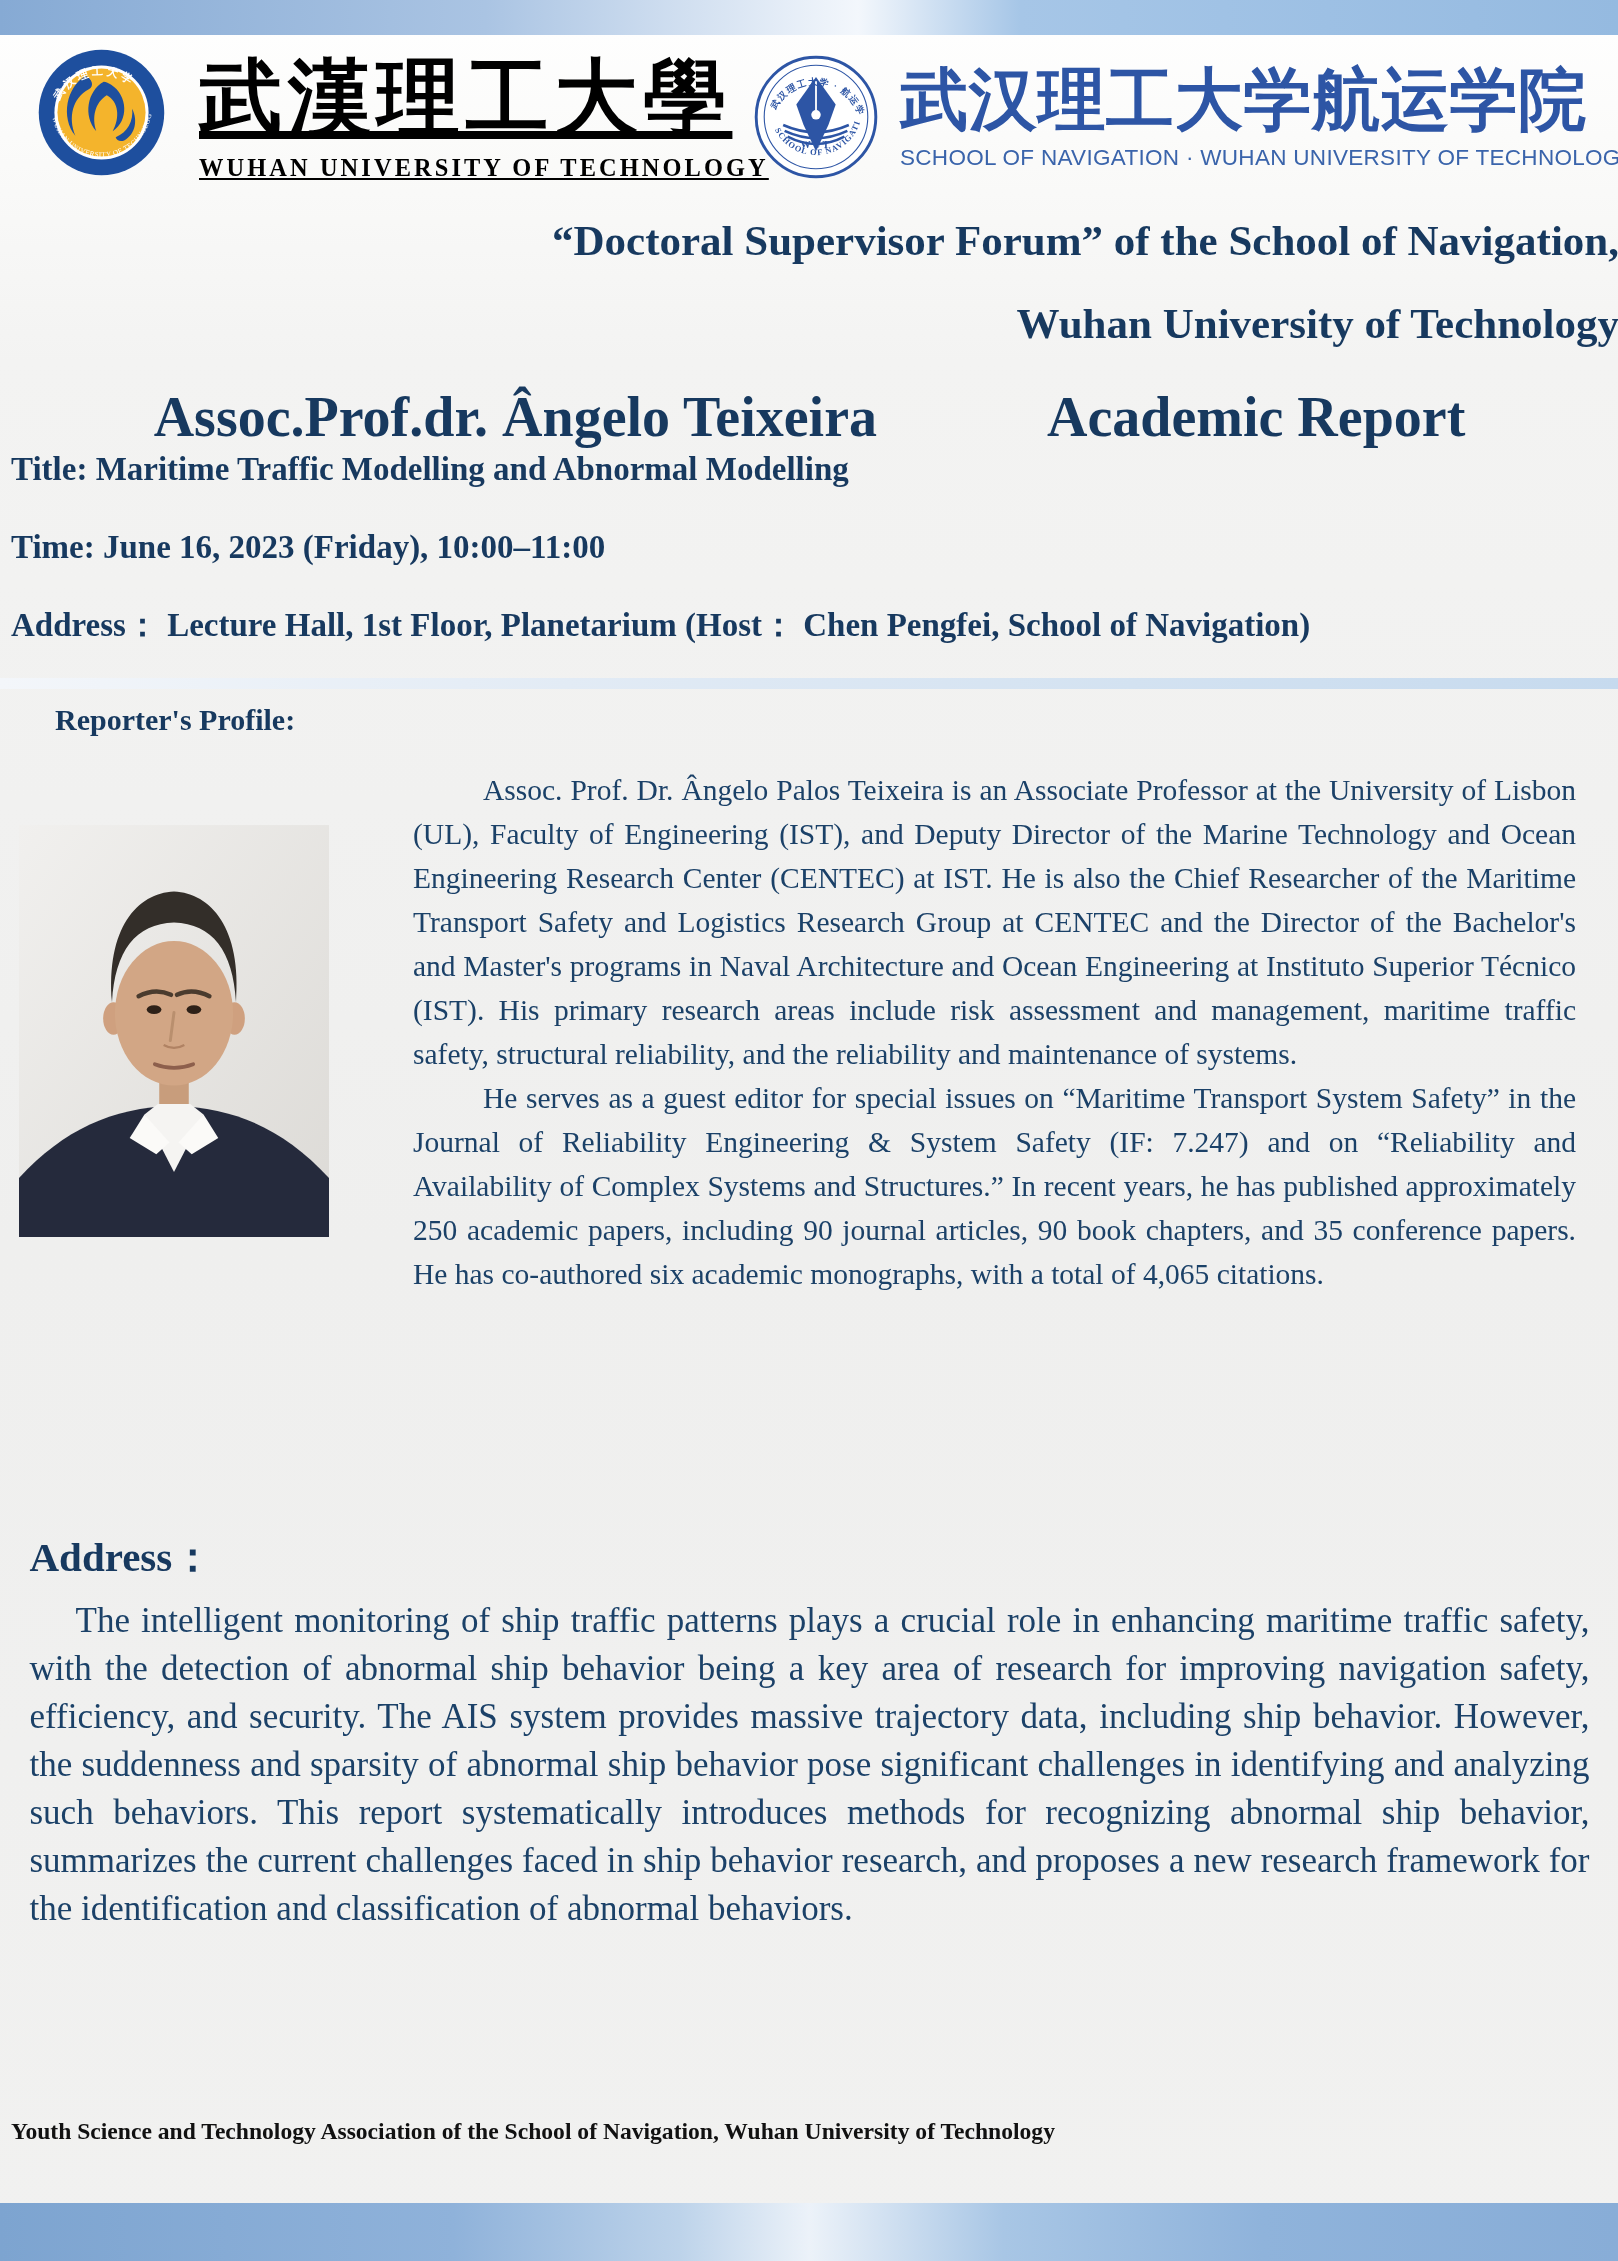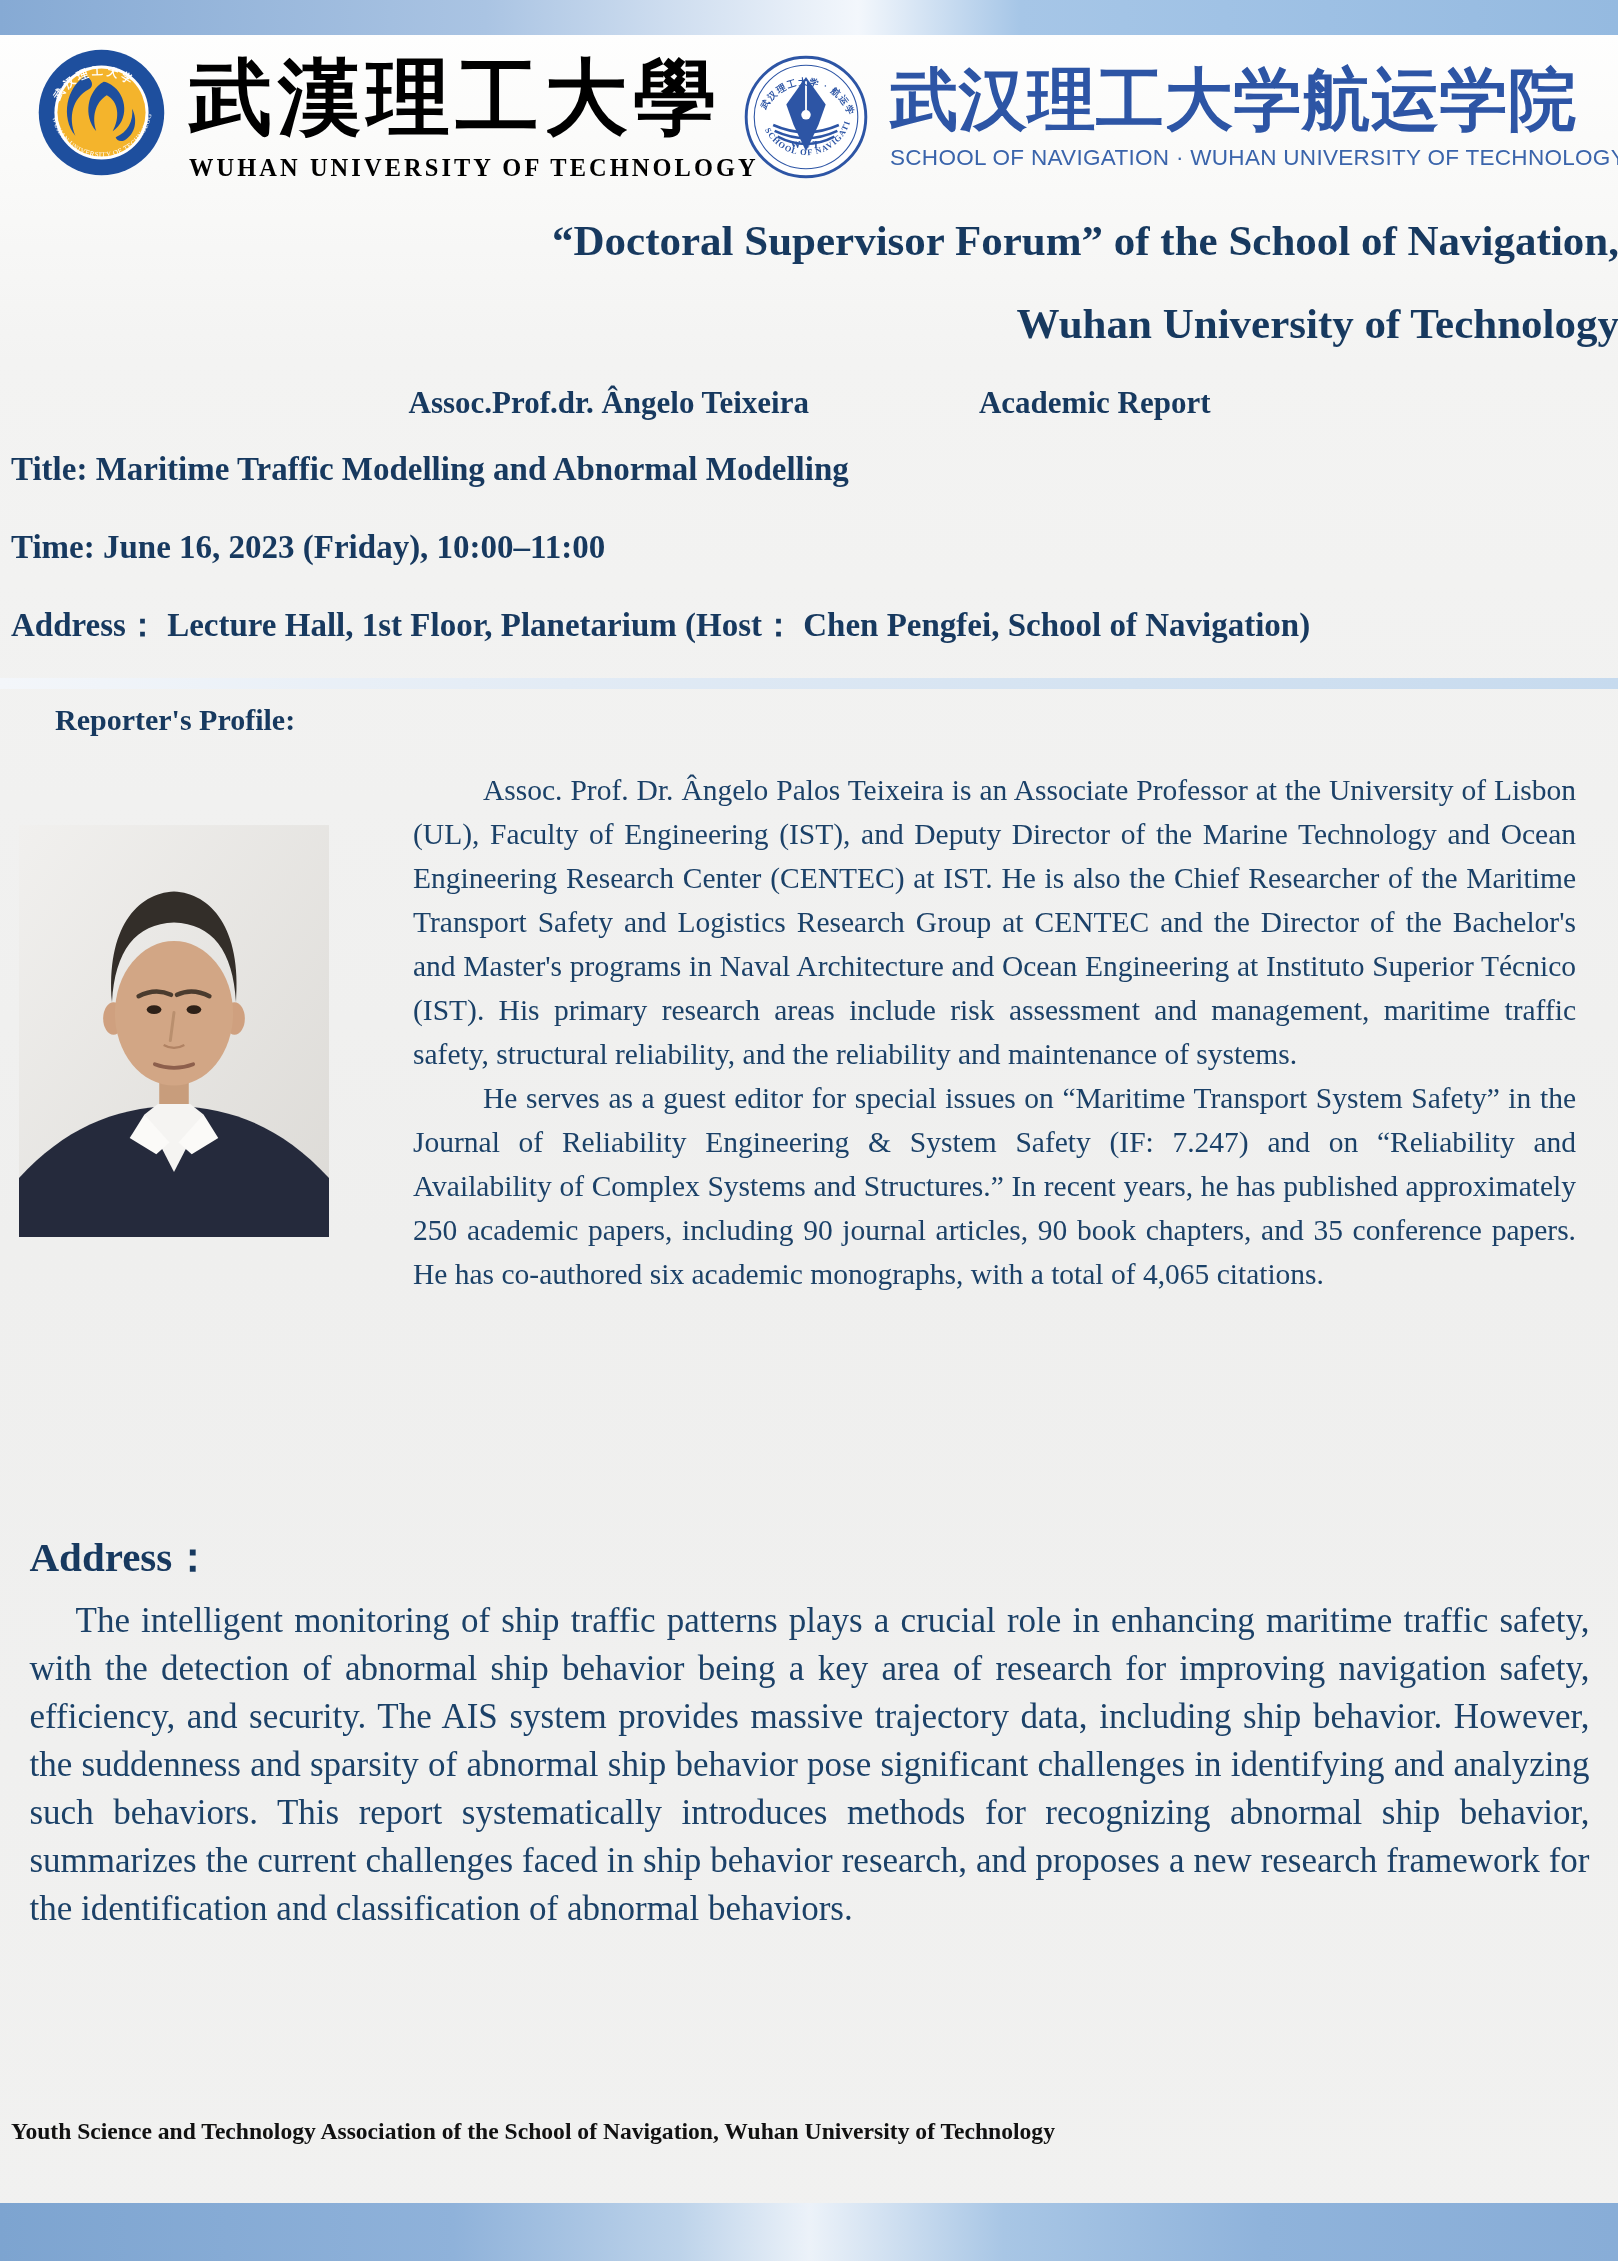--- a/index.html
+++ b/index.html
@@ -15,35 +15,35 @@
   }
 
   .topbar {
     position: absolute; top: 0; left: 0; width: 100%; height: 35px;
     background: linear-gradient(90deg, #86aad4 0%, #aac4e3 30%, #f3f7fc 53%, #a6c6e7 63%, #9dc0e4 82%, #95bae0 100%);
   }
 
   .logos { position: absolute; top: 49px; left: 38px; display: flex; align-items: flex-start; }
   .emblem-wut { width: 127px; height: 127px; }
   .emblem-nav { width: 124px; height: 124px; }
-  .wut-block { margin-left: 24px; margin-top: 1.5px; width: 521px; }
+  .wut-block { margin-left: 34px; margin-top: 1.5px; width: 521px; text-decoration: underline; }
   .wut-cn {
     font-size: 83px; line-height: 95px; font-weight: 700; color: #000;
     letter-spacing: 5.9px; white-space: nowrap; font-family: "Liberation Serif", serif;
   }
   .wut-en { margin-top: 8.9px; font-size: 24.4px; font-weight: 700; letter-spacing: 3.1px; color: #000; white-space: nowrap; }
   .nav-group { margin-left: 34px; display: flex; margin-top: 5.9px; }
   .nav-block { margin-left: 22px; margin-top: 7.4px; font-family: "Liberation Sans", sans-serif; }
   .nav-cn { font-size: 68px; line-height: 74px; font-weight: 700; color: #2d55a5; letter-spacing: 0.7px; white-space: nowrap; }
   .nav-en { margin-top: 8.9px; font-size: 22.5px; color: #3a64ab; letter-spacing: 0.3px; white-space: nowrap; }
 
   .title-block { position: absolute; top: 216px; left: 0; width: 100%; text-align: right; color: #17395f; font-weight: 700; }
   .title-line1 { font-size: 43px; }
   .title-line2 { margin-top: 34px; font-size: 43px; }
-  .title-line3 { margin-top: 37px; font-size: 31px; display: flex; justify-content: center; gap: 170px; }
+  .title-line3 { margin-top: 37px; font-size: 56px; display: flex; justify-content: center; gap: 170px; }
 
   .details { position: absolute; left: 11px; top: 449px; color: #17395f; font-weight: 700; font-size: 33px; }
   .details .line { margin-bottom: 37px; line-height: 41px; }
 
   .divider {
     position: absolute; top: 678px; left: 0; width: 100%; height: 11px;
     background: linear-gradient(90deg, #f3f6fa 0%, #e2ebf5 35%, #d3e2f1 70%, #c6daee 100%);
   }
 
   .profile-heading { position: absolute; left: 55px; top: 703px; font-size: 30px; font-weight: 700; color: #17395f; }

